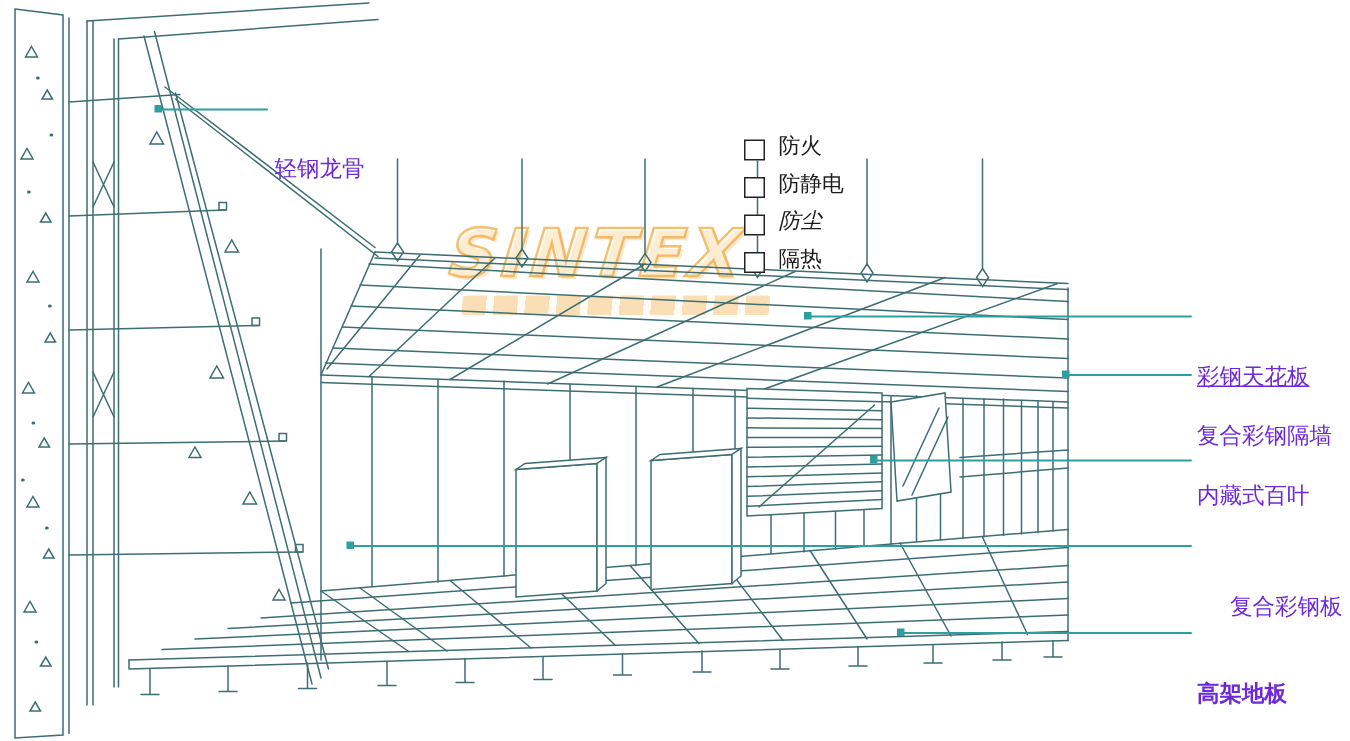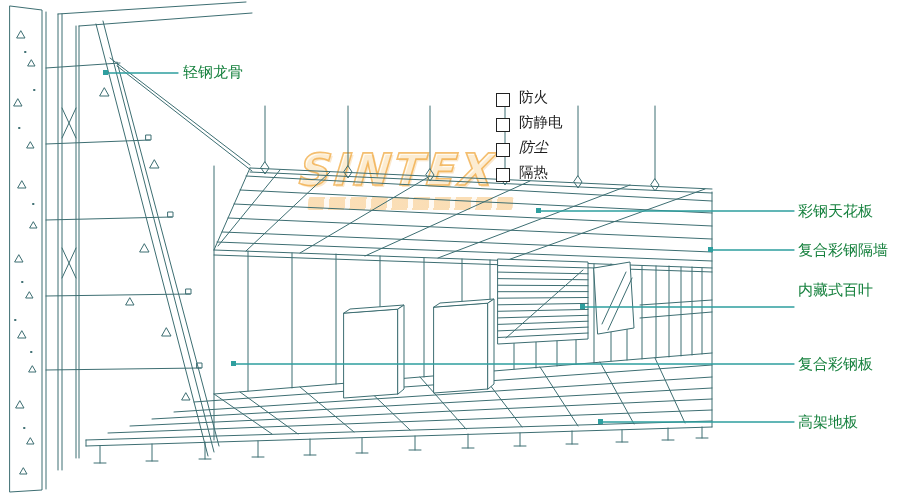--- a/index.html
+++ b/index.html
@@ -1,21 +1,21 @@
 <!DOCTYPE html>
 <html><head>
 <meta charset="utf-8">
 <style>
   html,body{margin:0;padding:0;background:#ffffff;}
   #stage{
     position:relative;width:900px;height:494px;background:#ffffff;overflow:hidden;
     font-family:"DejaVu Sans","Liberation Sans",sans-serif;color:#1c1c1c;
   }
   #stage svg{position:absolute;left:0;top:0;}
-  .lbl{position:absolute;font-size:15px;line-height:17px;color:#15803d;white-space:nowrap;}
+  .lbl{position:absolute;font-size:15px;line-height:17px;color:#6d28d9;white-space:nowrap;margin-top:40px;}
   .title{position:absolute;left:487px;top:52px;font-size:14px;font-weight:600;color:#111;white-space:nowrap;}
   .feat{position:absolute;left:496px;display:flex;align-items:flex-end;gap:9px;}
   .feat .box{width:12px;height:12px;border:1.5px solid #222;background:#fff;display:inline-block;flex:0 0 auto;}
   .feat .txt{font-size:14.5px;color:#1c1c1c;}
   .watermark{
     position:absolute;left:300px;top:144px;width:240px;text-align:left;pointer-events:none;
   }
   .watermark .wm-text{
     font-size:44px;font-weight:800;font-style:italic;letter-spacing:3px;
     color:rgba(255,243,214,0.40);
@@ -131,19 +131,19 @@
   <div class="feat" style="top:138px;font-style:italic;">
     <span class="box"></span>
     <span class="txt">防尘</span>
   </div>
   <div class="feat" style="top:163px;">
     <span class="box"></span>
     <span class="txt">隔热</span>
   </div>
 
   <div class="lbl" style="left:183px;top:64px;">轻钢龙骨</div>
-  <div class="lbl" style="left:798px;top:203px;">彩钢天花板</div>
+  <div class="lbl" style="left:798px;top:203px;text-decoration:underline;">彩钢天花板</div>
   <div class="lbl" style="left:798px;top:242px;">复合彩钢隔墙</div>
   <div class="lbl" style="left:798px;top:282px;">内藏式百叶</div>
-  <div class="lbl" style="left:798px;top:356px;">复合彩钢板</div>
-  <div class="lbl" style="left:798px;top:414px;">高架地板</div>
+  <div class="lbl" style="left:820px;top:356px;">复合彩钢板</div>
+  <div class="lbl" style="left:798px;top:414px;font-weight:bold;">高架地板</div>
 
 </div>
 
 </body></html>

